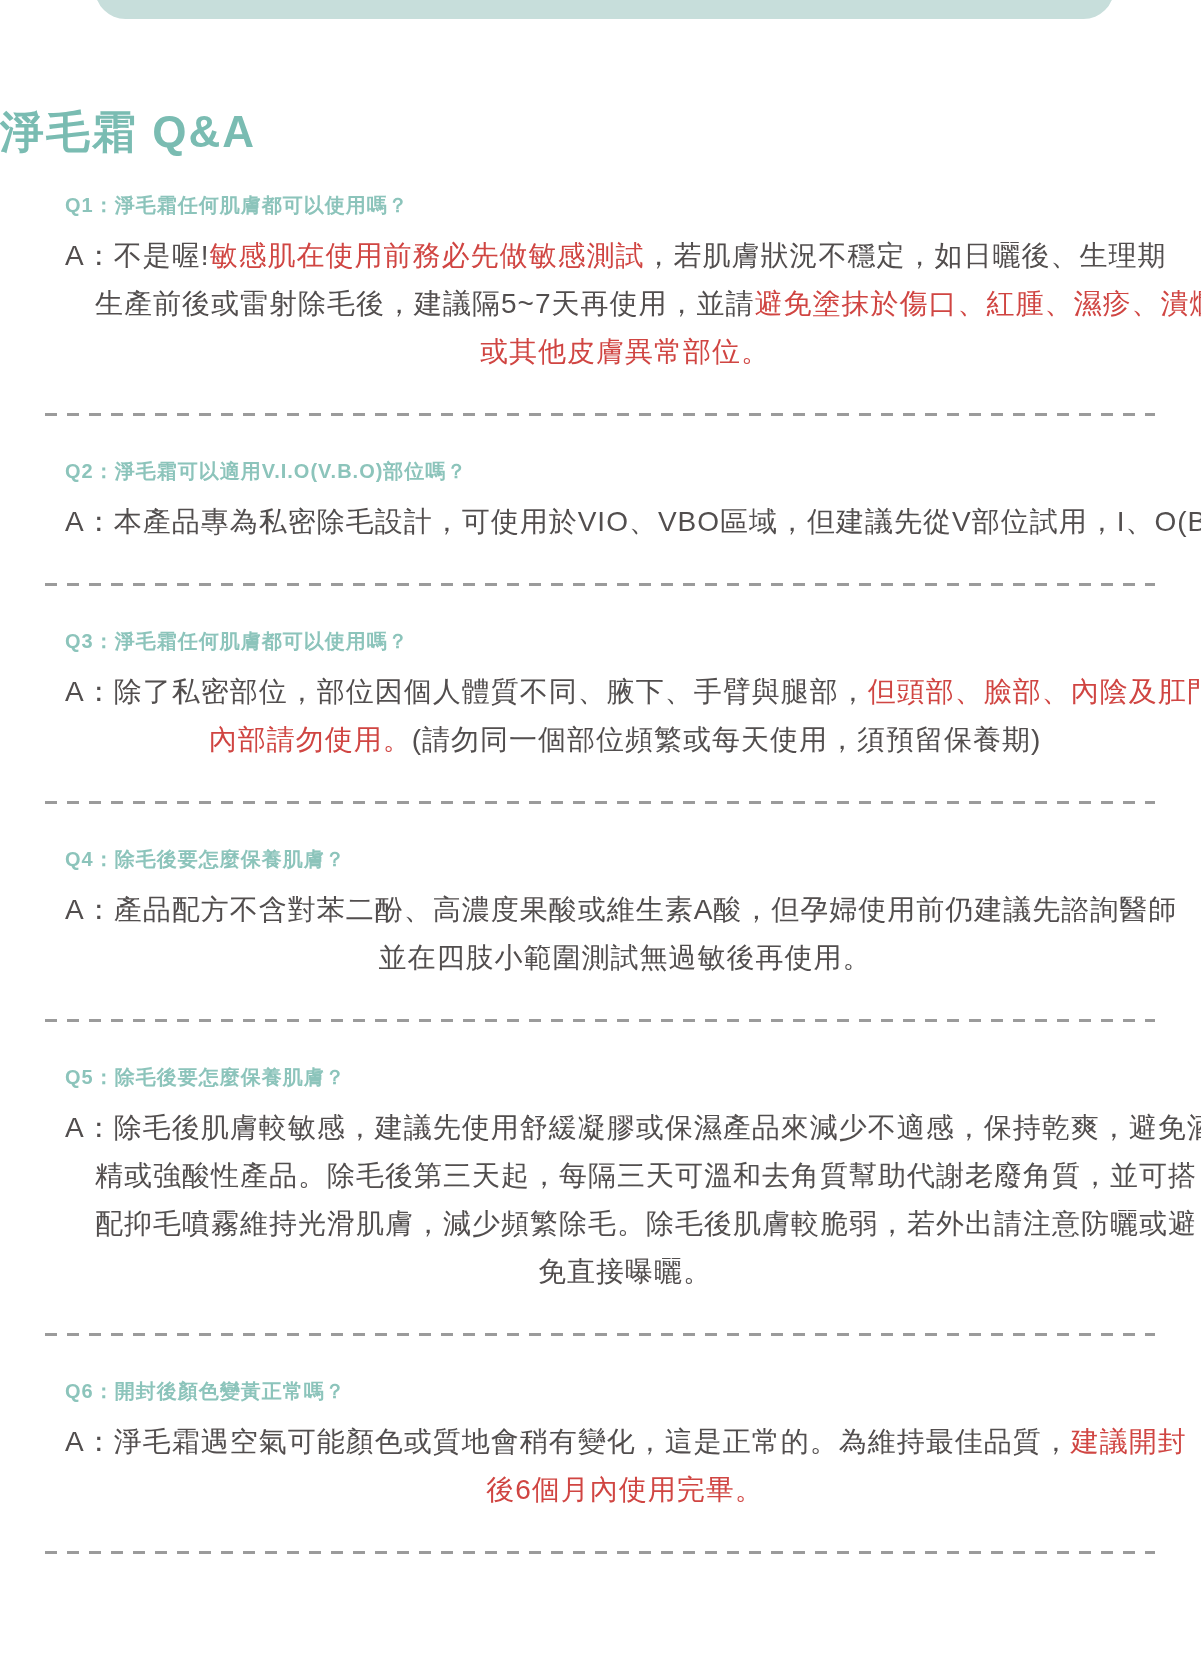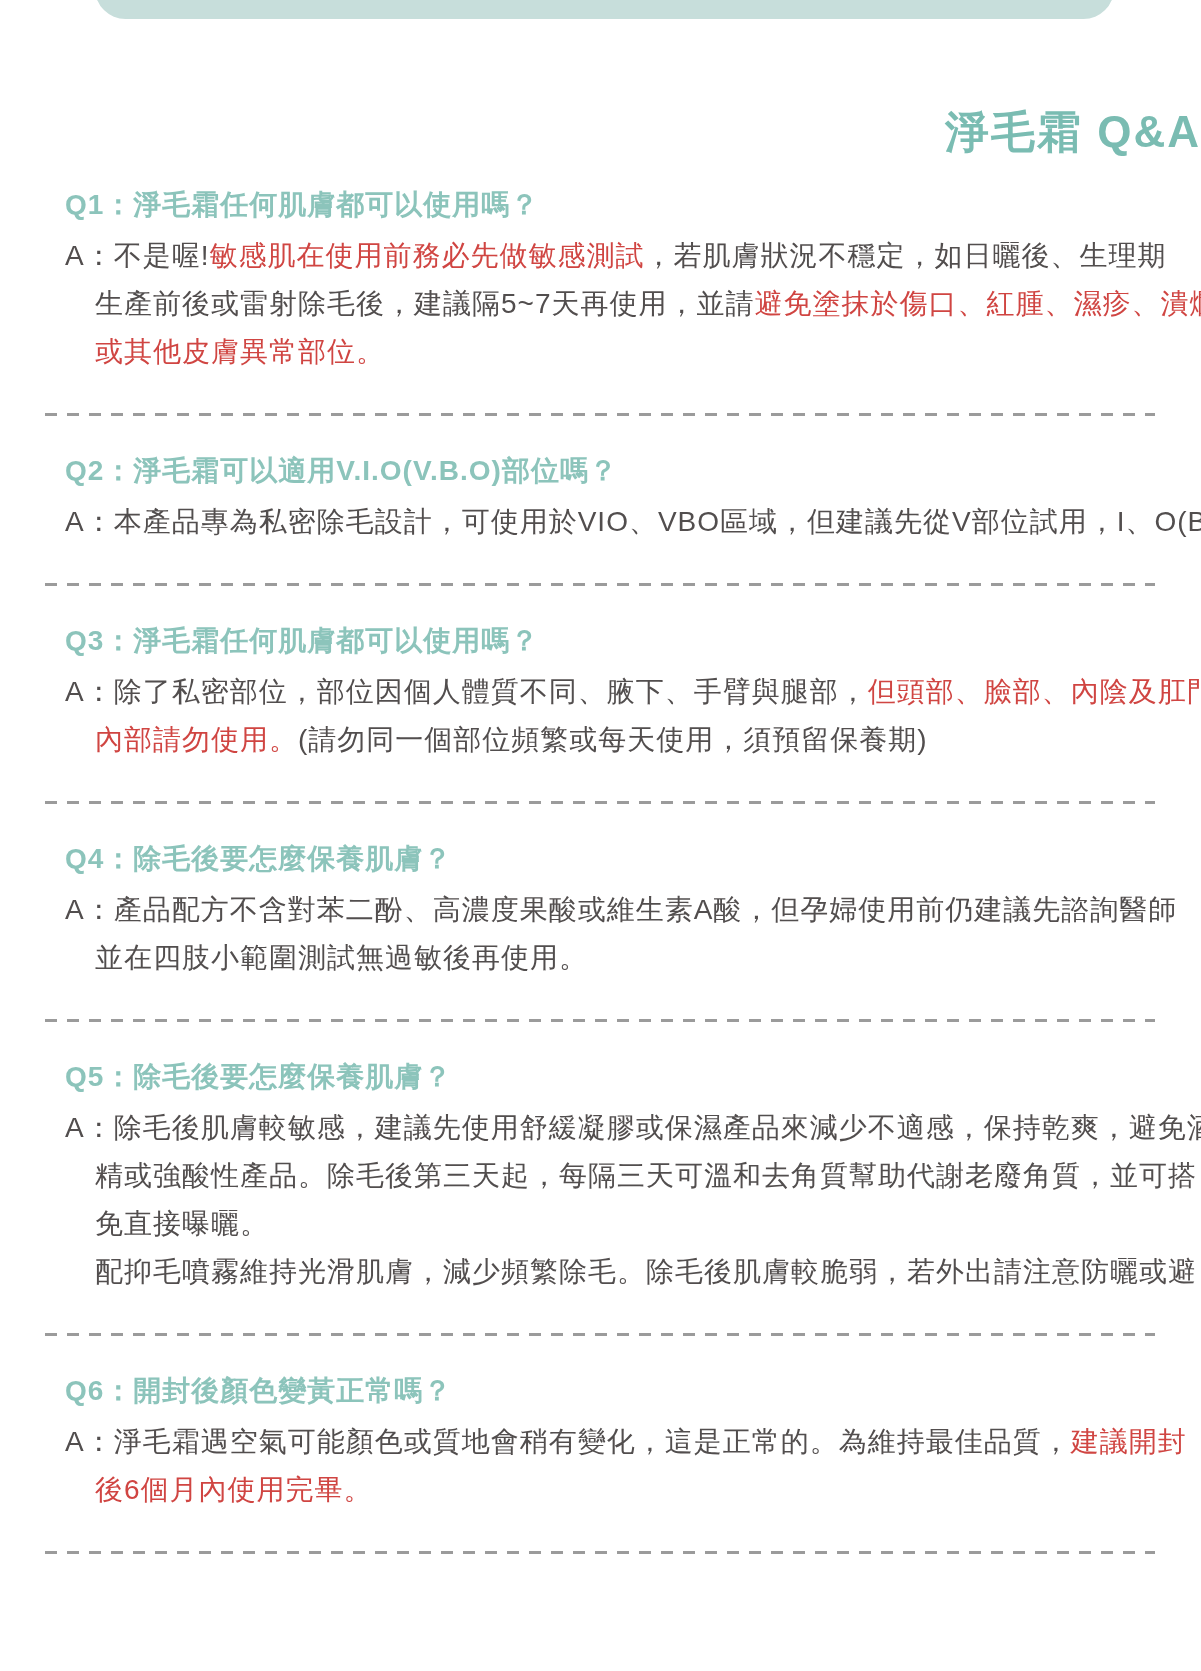--- a/index.html
+++ b/index.html
@@ -16,47 +16,47 @@
     left: 95px;
     top: -42px;
     width: 1019px;
     height: 61px;
     background: #c7dedb;
     border-radius: 42px;
   }
   .title {
     margin: 0;
     padding-top: 108px;
-    text-align: right;
+    text-align: left;
     font-size: 44px;
     line-height: 48px;
     font-weight: bold;
     letter-spacing: 2px;
     color: #7abcb2;
   }
   .content {
     margin-top: 32px;
     padding: 0 46px 0 65px;
   }
   .qa { }
   .q {
     margin: 7px 0 10px 0;
-    font-size: 28px;
+    font-size: 20px;
     line-height: 34px;
     font-weight: bold;
     letter-spacing: 1px;
     color: #8cc4bb;
   }
   .answer {
     font-size: 28px;
     line-height: 48px;
     letter-spacing: 1px;
     color: #524e4e;
   }
-  .line { white-space: nowrap; }
+  .line { white-space: nowrap; text-align: center; }
   .line.cont { padding-left: 30px; }
   .c-dark { color: #524e4e; }
   .c-red { color: #d04542; }
   .sep {
     height: 3px;
     margin: 37px 0 38px -20px;
     background: repeating-linear-gradient(to right, #9b9b9b 0 12px, transparent 12px 22px);
   }
 </style>
 </head>
@@ -123,24 +123,24 @@
   <section class="qa">
     <h2 class="q">Q5：除毛後要怎麼保養肌膚？</h2>
     <div class="answer">
       <div class="line">
         <span class="c-dark">A：除毛後肌膚較敏感，建議先使用舒緩凝膠或保濕產品來減少不適感，保持乾爽，避免酒</span>
       </div>
       <div class="line cont">
         <span class="c-dark">精或強酸性產品。除毛後第三天起，每隔三天可溫和去角質幫助代謝老廢角質，並可搭</span>
       </div>
       <div class="line cont">
-        <span class="c-dark">免直接曝曬。</span>
+        <span class="c-dark">配抑毛噴霧維持光滑肌膚，減少頻繁除毛。除毛後肌膚較脆弱，若外出請注意防曬或避</span>
       </div>
       <div class="line cont">
-        <span class="c-dark">配抑毛噴霧維持光滑肌膚，減少頻繁除毛。除毛後肌膚較脆弱，若外出請注意防曬或避</span>
+        <span class="c-dark">免直接曝曬。</span>
       </div>
     </div>
     <div class="sep"></div>
   </section>
 
   <section class="qa">
     <h2 class="q">Q6：開封後顏色變黃正常嗎？</h2>
     <div class="answer">
       <div class="line">
         <span class="c-dark">A：淨毛霜遇空氣可能顏色或質地會稍有變化，這是正常的。為維持最佳品質，</span><span class="c-red">建議開封</span>

